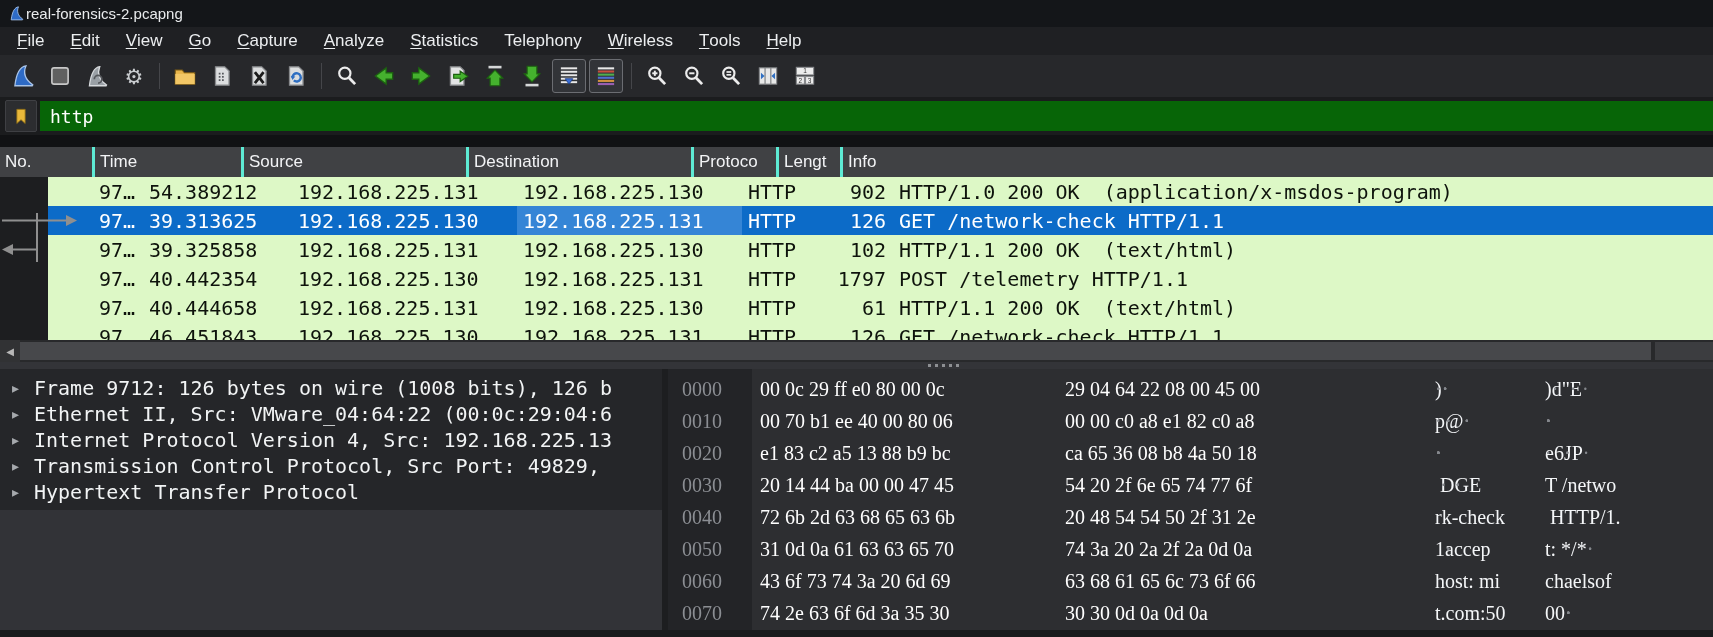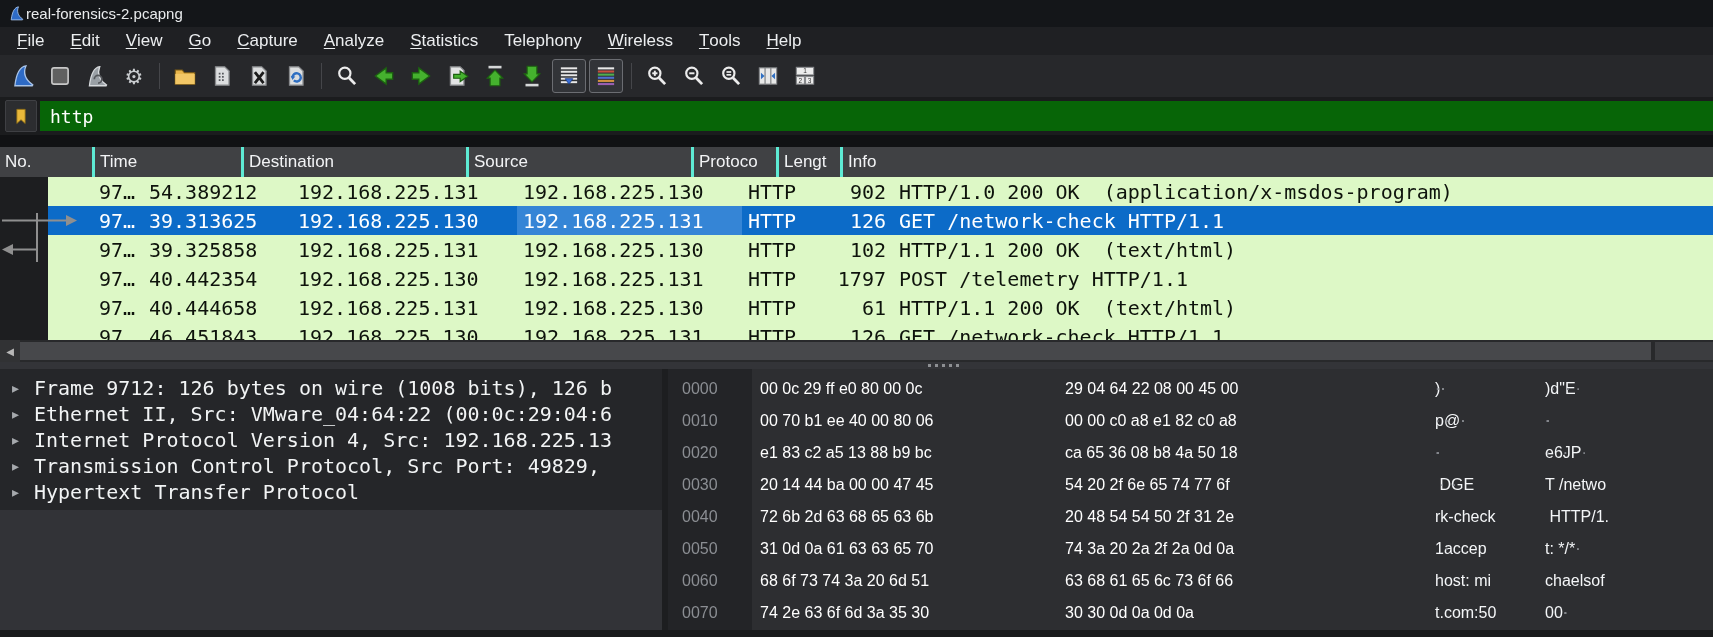--- a/index.html
+++ b/index.html
@@ -71,22 +71,22 @@
   .details-pane{position:absolute;left:0;top:369px;bottom:7px;width:662px;background:#323337;overflow:hidden;}
   .details-rows{background:#252629;padding:6px 0 5px 0;}
   .drow{height:26px;line-height:26px;color:#f2f4f5;font-family:"DejaVu Sans Mono",monospace;
         font-size:20px;white-space:pre;overflow:hidden;position:relative;padding-left:34px;}
   .tri{position:absolute;left:12px;top:0;font-size:14px;color:#a6a9ad;font-family:"DejaVu Sans",sans-serif;}
 
   
   .hex-pane{position:absolute;left:668px;top:369px;bottom:7px;right:0;background:#2d2e31;overflow:hidden;}
   .hex-gutter{position:absolute;left:0;top:0;bottom:0;width:84px;background:#232427;}
   .hex-rows{position:absolute;left:0;top:4px;right:0;}
-  .hrow{position:relative;height:32px;line-height:32px;font-family:Liberation Sans, sans-serif;
-        font-size:16px;white-space:pre;text-align:right;}
+  .hrow{position:relative;height:32px;line-height:32px;font-family:Liberation Serif, serif;
+        font-size:20px;white-space:pre;text-align:right;}
   .hrow span{position:absolute;top:0;}
   .hoff{left:14px;color:#8b8e93;}
   .hx{color:#ffffff;}
   .hx.g1{left:92px;}.hx.g2{left:397px;}
   .ha{color:#f4f6f8;}
   .ha.a1{left:767px;}.ha.a2{left:877px;}
   .ha .dim{color:#84878c;}
 
   .status-strip{position:absolute;left:0;bottom:0;right:0;height:7px;background:#1a1b1d;}
 </style>
@@ -275,22 +275,22 @@
       <path d="M7 4 h10 v17 l-5 -4.5 -5 4.5 Z" fill="#e9b83a" stroke="#8a6a14" stroke-width="1"></path>
     </svg>
   </div>
   <input class="filter-input" type="text" value="http" style="">
 </div>
 
 <div class="header-gap"></div>
 <div class="plist-header">
     <div class="hcell c-no">No.</div>
     <div class="hcell c-time">Time</div>
+    <div class="hcell c-source">Source</div>
     <div class="hcell c-destination">Destination</div>
-    <div class="hcell c-source">Source</div>
     <div class="hcell c-protocol">Protoco</div>
     <div class="hcell c-length">Lengt</div>
     <div class="hcell c-info">Info</div>
   </div>
 <div class="plist-rows">
   <div class="prow">
       <div class="pcell c-no">97…</div>
       <div class="pcell c-time">54.389212</div>
       <div class="pcell c-source">192.168.225.131</div>
       <div class="pcell c-destination">192.168.225.130</div>
@@ -380,18 +380,18 @@
 
 <div class="hex-pane">
   <div class="hex-gutter"></div>
   <div class="hex-rows">
       <div class="hrow"><span class="hoff">0000</span><span class="hx g1">00 0c 29 ff e0 80 00 0c</span><span class="hx g2">29 04 64 22 08 00 45 00</span><span class="ha a1"><span class="dim">·</span><span class="dim">·</span>)<span class="dim">·</span><span class="dim">·</span><span class="dim">·</span><span class="dim">·</span><span class="dim">·</span></span><span class="ha a2">)<span class="dim">·</span>d"<span class="dim">·</span><span class="dim">·</span>E<span class="dim">·</span></span></div>
       <div class="hrow"><span class="hoff">0010</span><span class="hx g1">00 70 b1 ee 40 00 80 06</span><span class="hx g2">00 00 c0 a8 e1 82 c0 a8</span><span class="ha a1"><span class="dim">·</span>p<span class="dim">·</span><span class="dim">·</span>@<span class="dim">·</span><span class="dim">·</span><span class="dim">·</span></span><span class="ha a2"><span class="dim">·</span><span class="dim">·</span><span class="dim">·</span><span class="dim">·</span><span class="dim">·</span><span class="dim">·</span><span class="dim">·</span><span class="dim">·</span></span></div>
       <div class="hrow"><span class="hoff">0020</span><span class="hx g1">e1 83 c2 a5 13 88 b9 bc</span><span class="hx g2">ca 65 36 08 b8 4a 50 18</span><span class="ha a1"><span class="dim">·</span><span class="dim">·</span><span class="dim">·</span><span class="dim">·</span><span class="dim">·</span><span class="dim">·</span><span class="dim">·</span><span class="dim">·</span></span><span class="ha a2"><span class="dim">·</span>e6<span class="dim">·</span><span class="dim">·</span>JP<span class="dim">·</span></span></div>
       <div class="hrow"><span class="hoff">0030</span><span class="hx g1">20 14 44 ba 00 00 47 45</span><span class="hx g2">54 20 2f 6e 65 74 77 6f</span><span class="ha a1"> <span class="dim">·</span>D<span class="dim">·</span><span class="dim">·</span><span class="dim">·</span>GE</span><span class="ha a2">T /netwo</span></div>
       <div class="hrow"><span class="hoff">0040</span><span class="hx g1">72 6b 2d 63 68 65 63 6b</span><span class="hx g2">20 48 54 54 50 2f 31 2e</span><span class="ha a1">rk-check</span><span class="ha a2"> HTTP/1.</span></div>
       <div class="hrow"><span class="hoff">0050</span><span class="hx g1">31 0d 0a 61 63 63 65 70</span><span class="hx g2">74 3a 20 2a 2f 2a 0d 0a</span><span class="ha a1">1<span class="dim">·</span><span class="dim">·</span>accep</span><span class="ha a2">t: */*<span class="dim">·</span><span class="dim">·</span></span></div>
-      <div class="hrow"><span class="hoff">0060</span><span class="hx g1">68 6f 73 74 3a 20 6d 51</span><span class="hx g2">63 68 61 65 6c 73 6f 66</span><span class="ha a1">host: mi</span><span class="ha a2">chaelsof</span></div>
+      <div class="hrow"><span class="hoff">0060</span><span class="hx g1">43 6f 73 74 3a 20 6d 69</span><span class="hx g2">63 68 61 65 6c 73 6f 66</span><span class="ha a1">host: mi</span><span class="ha a2">chaelsof</span></div>
       <div class="hrow"><span class="hoff">0070</span><span class="hx g1">74 2e 63 6f 6d 3a 35 30</span><span class="hx g2">30 30 0d 0a 0d 0a</span><span class="ha a1">t.com:50</span><span class="ha a2">00<span class="dim">·</span><span class="dim">·</span><span class="dim">·</span><span class="dim">·</span></span></div>
     </div>
 </div>
 
 <div class="status-strip"></div>
 
 </body></html>

